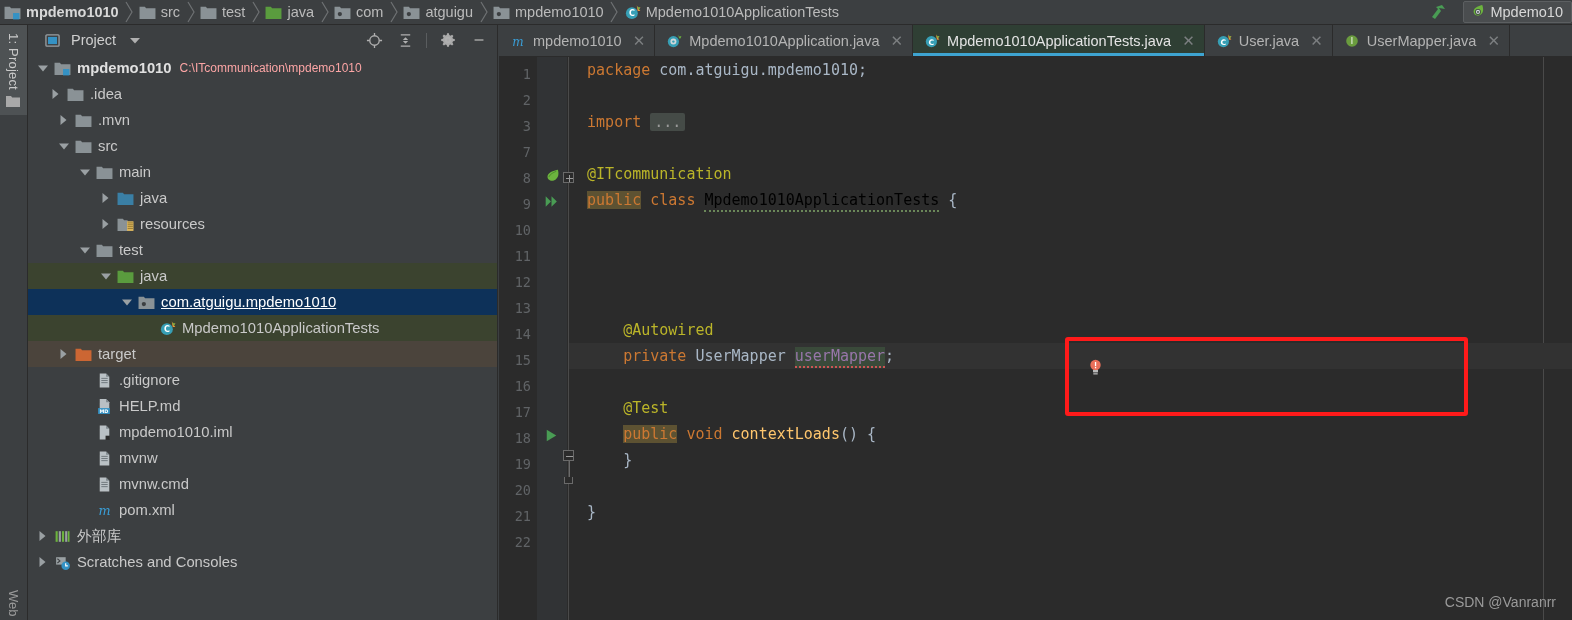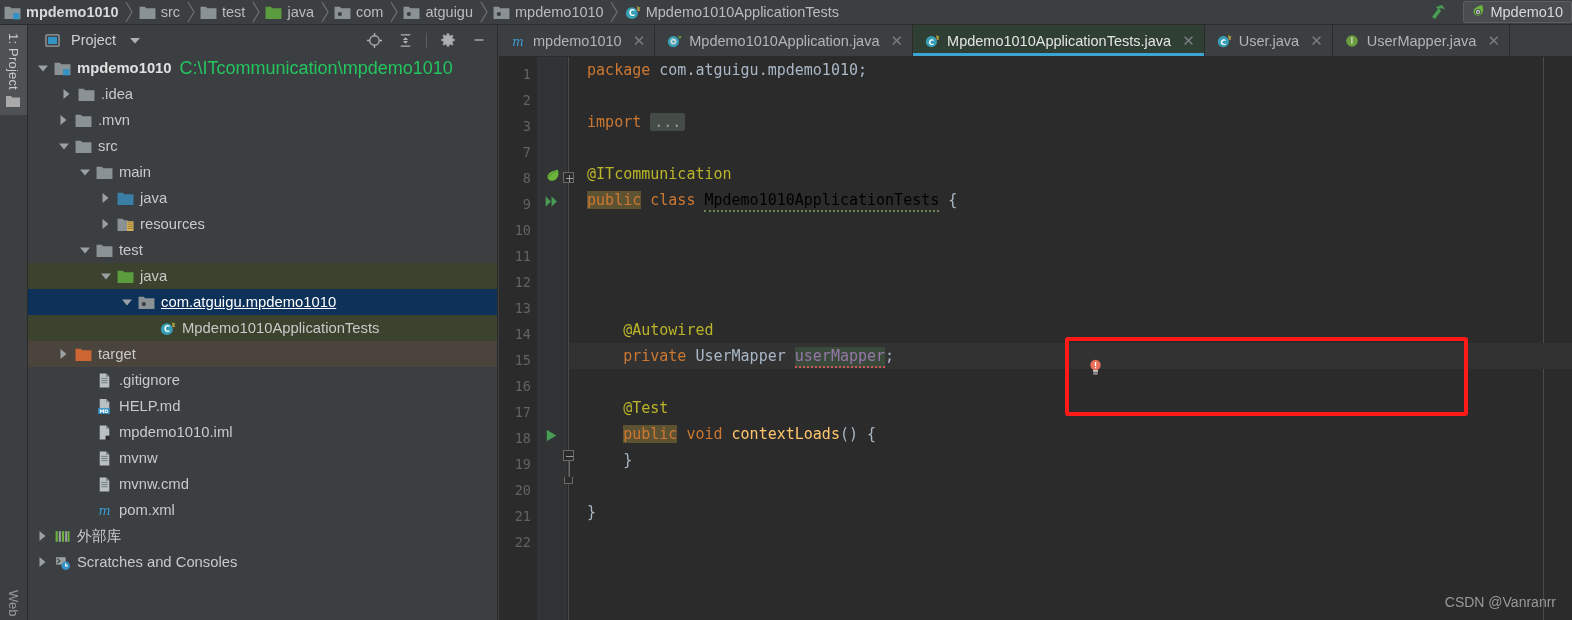--- a/index.html
+++ b/index.html
@@ -68,21 +68,21 @@
     font-size:14.8px; color:#c9c9c9; white-space:nowrap;
   }
   .trow.sel{ background:#0d3159; color:#ffffff; }
   .trow.testroot{ background:#3b432f; }
   .trow.targetroot{ background:#4b443c; }
   .arrow{ width:13px; height:13px; display:inline-flex; align-items:center; justify-content:center; flex:0 0 13px; }
   .arrow svg{ display:block; }
   .tico{ width:17px; height:17px; display:inline-flex; align-items:center; justify-content:center; flex:0 0 17px; margin-right:6px; }
   .tlabel{ }
   .tlabel.b{ font-weight:bold; color:#e0e0e0; }
-  .tpath{ color:#22c55e; font-size:18px; margin-left:8px; }
+  .tpath{ color:#fca5a5; font-size:12px; margin-left:8px; }
 
   
   .editor-area{
     position:absolute; left:499px; top:25px; width:1073px; height:595px; background:#2b2b2b;
   }
   .tabbar{
     height:32px; background:#3c3f41; display:flex; align-items:stretch; border-bottom:1px solid #2b2b2b;
   }
   .etab{
     display:flex; align-items:center; gap:7px; padding:0 9px 0 11px;
@@ -353,21 +353,21 @@
           <span style="width:5px;flex:0 0 5px;"></span>
           <span class="tico">
             <svg width="17" height="17" viewBox="0 0 16 16">
               <path d="M0.5 2.5h5l1.2 1.6H15.5V14H0.5z" fill="#8a9296"></path>
               <rect x="8.5" y="8.5" width="6" height="6" fill="#3592c4"></rect>
             </svg>
           </span>
           <span class="tlabel b">mpdemo1010</span>
           <span class="tpath">C:\ITcommunication\mpdemo1010</span>
         </div>
-        <div class="trow" style="padding-left: 32px;">
+        <div class="trow" style="padding-left: 21px;">
           <span class="arrow">
             <svg width="7" height="10" viewBox="0 0 7 10">
               <path d="M0.5 0L6.5 5L0.5 10z" fill="#9aa0a3"></path>
             </svg>
           </span>
           <span style="width:5px;flex:0 0 5px;"></span>
           <span class="tico">
             <svg width="17" height="17" viewBox="0 0 16 16">
               <path d="M0.5 2.5h5l1.2 1.6H15.5V14H0.5z" fill="#8a9296"></path>
             </svg>

